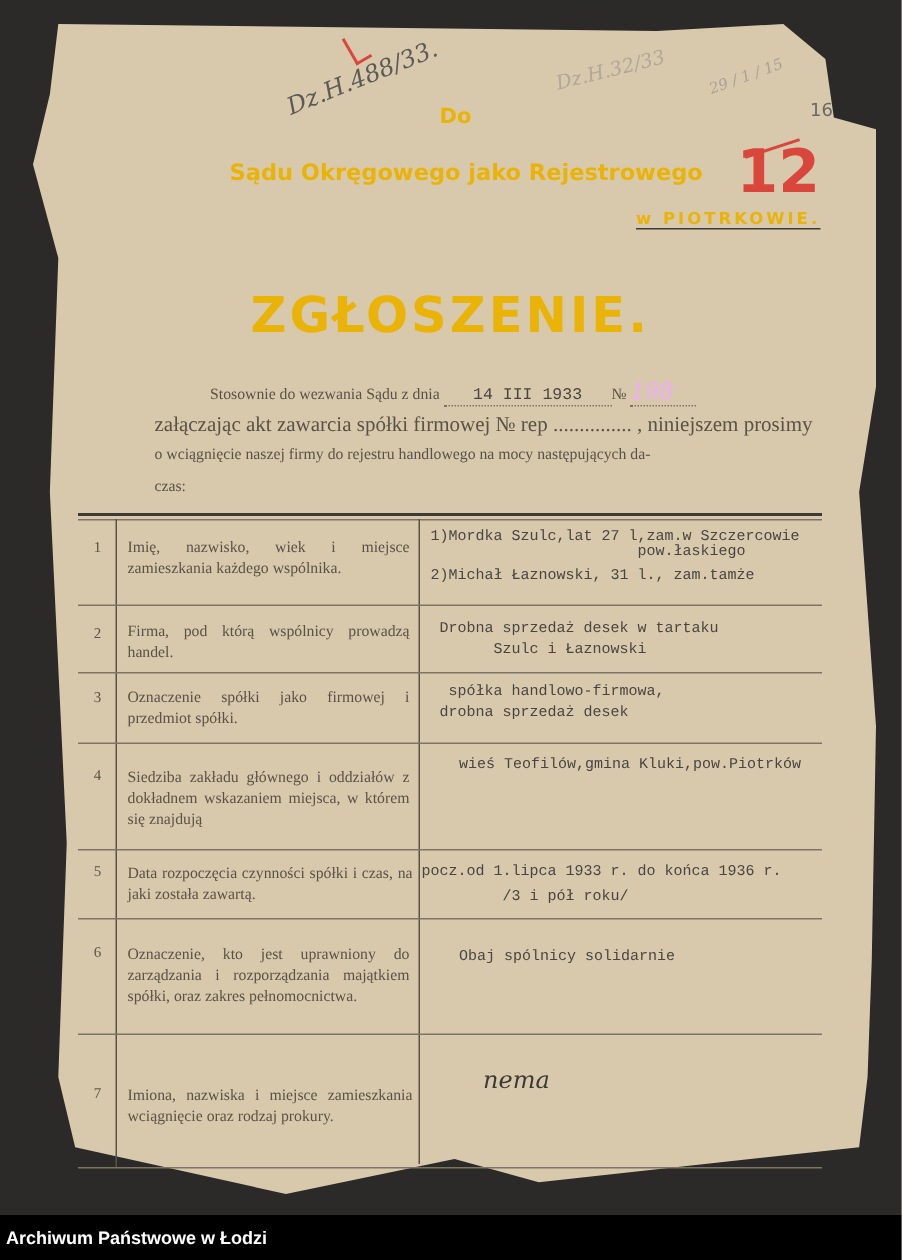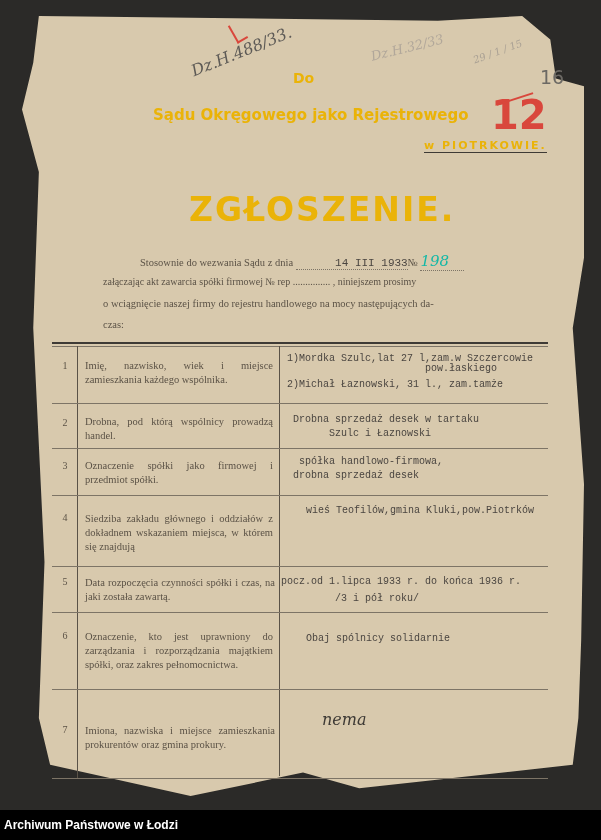--- a/index.html
+++ b/index.html
@@ -23,34 +23,34 @@
 <body>
 
 <div class="paper"></div>
 
 <div class="abs hand" style="left:188px;top:42px;font-size:16px;transform:rotate(-22deg);color:#5d5a56;">Dz.H.488/33.</div>
 <div class="abs" style="left:232px;top:22px;width:10px;height:18px;border-left:2px solid #d9473c;border-bottom:2px solid #d9473c;transform:rotate(-30deg);"></div>
 <div class="abs hand" style="left:370px;top:40px;font-size:13px;transform:rotate(-14deg);color:#b1a79a;">Dz.H.32/33</div>
 <div class="abs hand" style="left:472px;top:46px;font-size:10px;color:#aaa194;transform:rotate(-20deg);">29 / 1 / 15</div>
 <div class="abs" style="left:491px;top:52px;font-family:'DejaVu Sans',sans-serif;font-size:40px;color:#d9473c;font-weight:bold;margin-top:40px;">12</div>
 <div class="abs" style="left:496px;top:98px;width:38px;height:2px;background:#d9473c;transform:rotate(-18deg);"></div>
-<div class="abs" style="left:540px;top:66px;font-family:'DejaVu Sans',sans-serif;font-size:19px;color:#6c6964;">16</div>
+<div class="abs" style="left:540px;top:66px;font-family:'DejaVu Sans',sans-serif;font-size:12px;color:#6c6964;">16</div>
 
 <div class="abs sans" style="left:293px;top:70px;font-size:14px;">Do</div>
 <div class="abs sans" style="left:153px;top:106px;font-size:15px;">Sądu Okręgowego jako Rejestrowego</div>
 <div class="abs sans" style="left:424px;top:139px;font-size:11px;letter-spacing:2px;border-bottom:1px solid #3e3a35;">w PIOTRKOWIE.</div>
 
-<div class="abs sans" style="left:189px;top:190px;font-size:33px;letter-spacing:2px;">ZGŁOSZENIE.</div>
+<div class="abs sans" style="left:167px;top:190px;font-size:33px;letter-spacing:2px;">ZGŁOSZENIE.</div>
 
 <div class="abs serif" style="left:140px;top:252px;font-size:10.5px;">
   <span>Stosownie do wezwania Sądu z dnia</span>
-  <span class="mono" style="display:inline-block;width:112px;border-bottom:1px dotted #7d7466;text-align:right;font-size:11px;">14  III  1933</span><span>№</span>
-  <span class="hand" style="display:inline-block;width:44px;border-bottom:1px dotted #7d7466;font-size:15px;color:#14b8a6;">198</span>
+  <span class="mono" style="display:inline-block;width:112px;border-bottom:1px dotted #7d7466;text-align:center;font-size:11px;">14  III  1933</span><span>№</span>
+  <span class="hand" style="display:inline-block;width:44px;border-bottom:1px dotted #7d7466;font-size:15px;color:#f0abfc;">198</span>
 </div>
-<div class="abs serif" style="left:103px;top:276px;font-size:10px;">załączając akt zawarcia spółki firmowej № rep ............... , niniejszem prosimy</div>
+<div class="abs serif" style="left:103px;top:276px;font-size:14px;">załączając akt zawarcia spółki firmowej № rep ............... , niniejszem prosimy</div>
 <div class="abs serif" style="left:103px;top:298px;font-size:10.5px;">o wciągnięcie naszej firmy do rejestru handlowego na mocy następujących da-</div>
 <div class="abs serif" style="left:103px;top:319px;font-size:10.5px;">czas:</div>
 
 <div class="hline" style="left:52px;top:342px;width:496px;height:2px;background:#3e3a35;"></div>
 <div class="hline" style="left:52px;top:346px;width:496px;"></div>
 <div class="vline" style="left:77px;top:346px;height:432px;"></div>
 <div class="vline" style="left:279px;top:346px;height:430px;"></div>
 <div class="hline" style="left:52px;top:403px;width:496px;"></div>
 <div class="hline" style="left:52px;top:448px;width:496px;"></div>
 <div class="hline" style="left:52px;top:495px;width:496px;"></div>
@@ -59,21 +59,21 @@
 <div class="hline" style="left:52px;top:689px;width:496px;"></div>
 <div class="hline" style="left:52px;top:778px;width:496px;"></div>
 
 <div class="row-num serif" style="left:53px;top:360px;">1</div>
 <div class="label serif" style="left:85px;top:359px;width:188px;">Imię, nazwisko, wiek i miejsce zamieszkania każdego wspólnika.</div>
 <div class="value mono" style="left:287px;top:352px;">1)Mordka Szulc,lat 27 l,zam.w Szczercowie</div>
 <div class="value mono" style="left:287px;top:362px;">                       pow.łaskiego</div>
 <div class="value mono" style="left:287px;top:378px;">2)Michał Łaznowski, 31 l., zam.tamże</div>
 
 <div class="row-num serif" style="left:53px;top:417px;">2</div>
-<div class="label serif" style="left:85px;top:415px;width:188px;">Drobna, pod którą wspólnicy prowadzą handel.</div>
+<div class="label serif" style="left:85px;top:415px;width:188px;">Firma, pod którą wspólnicy prowadzą handel.</div>
 <div class="value mono" style="left:293px;top:413px;">Drobna sprzedaż desek w tartaku</div>
 <div class="value mono" style="left:293px;top:427px;">      Szulc i Łaznowski</div>
 
 <div class="row-num serif" style="left:53px;top:460px;">3</div>
 <div class="label serif" style="left:85px;top:459px;width:188px;">Oznaczenie spółki jako firmowej i przedmiot spółki.</div>
 <div class="value mono" style="left:293px;top:455px;"> spółka handlowo-firmowa,</div>
 <div class="value mono" style="left:293px;top:469px;">drobna sprzedaż desek</div>
 
 <div class="row-num serif" style="left:53px;top:512px;">4</div>
 <div class="label serif" style="left:85px;top:512px;width:188px;">Siedziba zakładu głównego i oddziałów z dokładnem wskazaniem miejsca, w którem się znajdują</div>
@@ -82,18 +82,18 @@
 <div class="row-num serif" style="left:53px;top:576px;">5</div>
 <div class="label serif" style="left:85px;top:576px;width:190px;">Data rozpoczęcia czynności spółki i czas, na jaki została zawartą.</div>
 <div class="value mono" style="left:281px;top:575px;">pocz.od 1.lipca 1933 r. do końca 1936 r.</div>
 <div class="value mono" style="left:281px;top:592px;">         /3 i pół roku/</div>
 
 <div class="row-num serif" style="left:53px;top:630px;">6</div>
 <div class="label serif" style="left:85px;top:630px;width:188px;">Oznaczenie, kto jest uprawniony do zarządzania i rozporządzania majątkiem spółki, oraz zakres pełnomocnictwa.</div>
 <div class="value mono" style="left:306px;top:632px;">Obaj spólnicy solidarnie</div>
 
 <div class="row-num serif" style="left:53px;top:724px;">7</div>
-<div class="label serif" style="left:85px;top:724px;width:190px;">Imiona, nazwiska i miejsce zamieszkania prokurentów oraz gmina prokury.</div>
+<div class="label serif" style="left:85px;top:724px;width:190px;">Imiona, nazwiska i miejsce zamieszkania wciągnięcie oraz rodzaj prokury.</div>
 <div class="value hand" style="left:322px;top:713px;font-size:16px;color:#3e3a35;">nema</div>
 
 <div class="footer">
   <span>Archiwum Państwowe w Łodzi</span>
 </div>
 
 </body></html>

